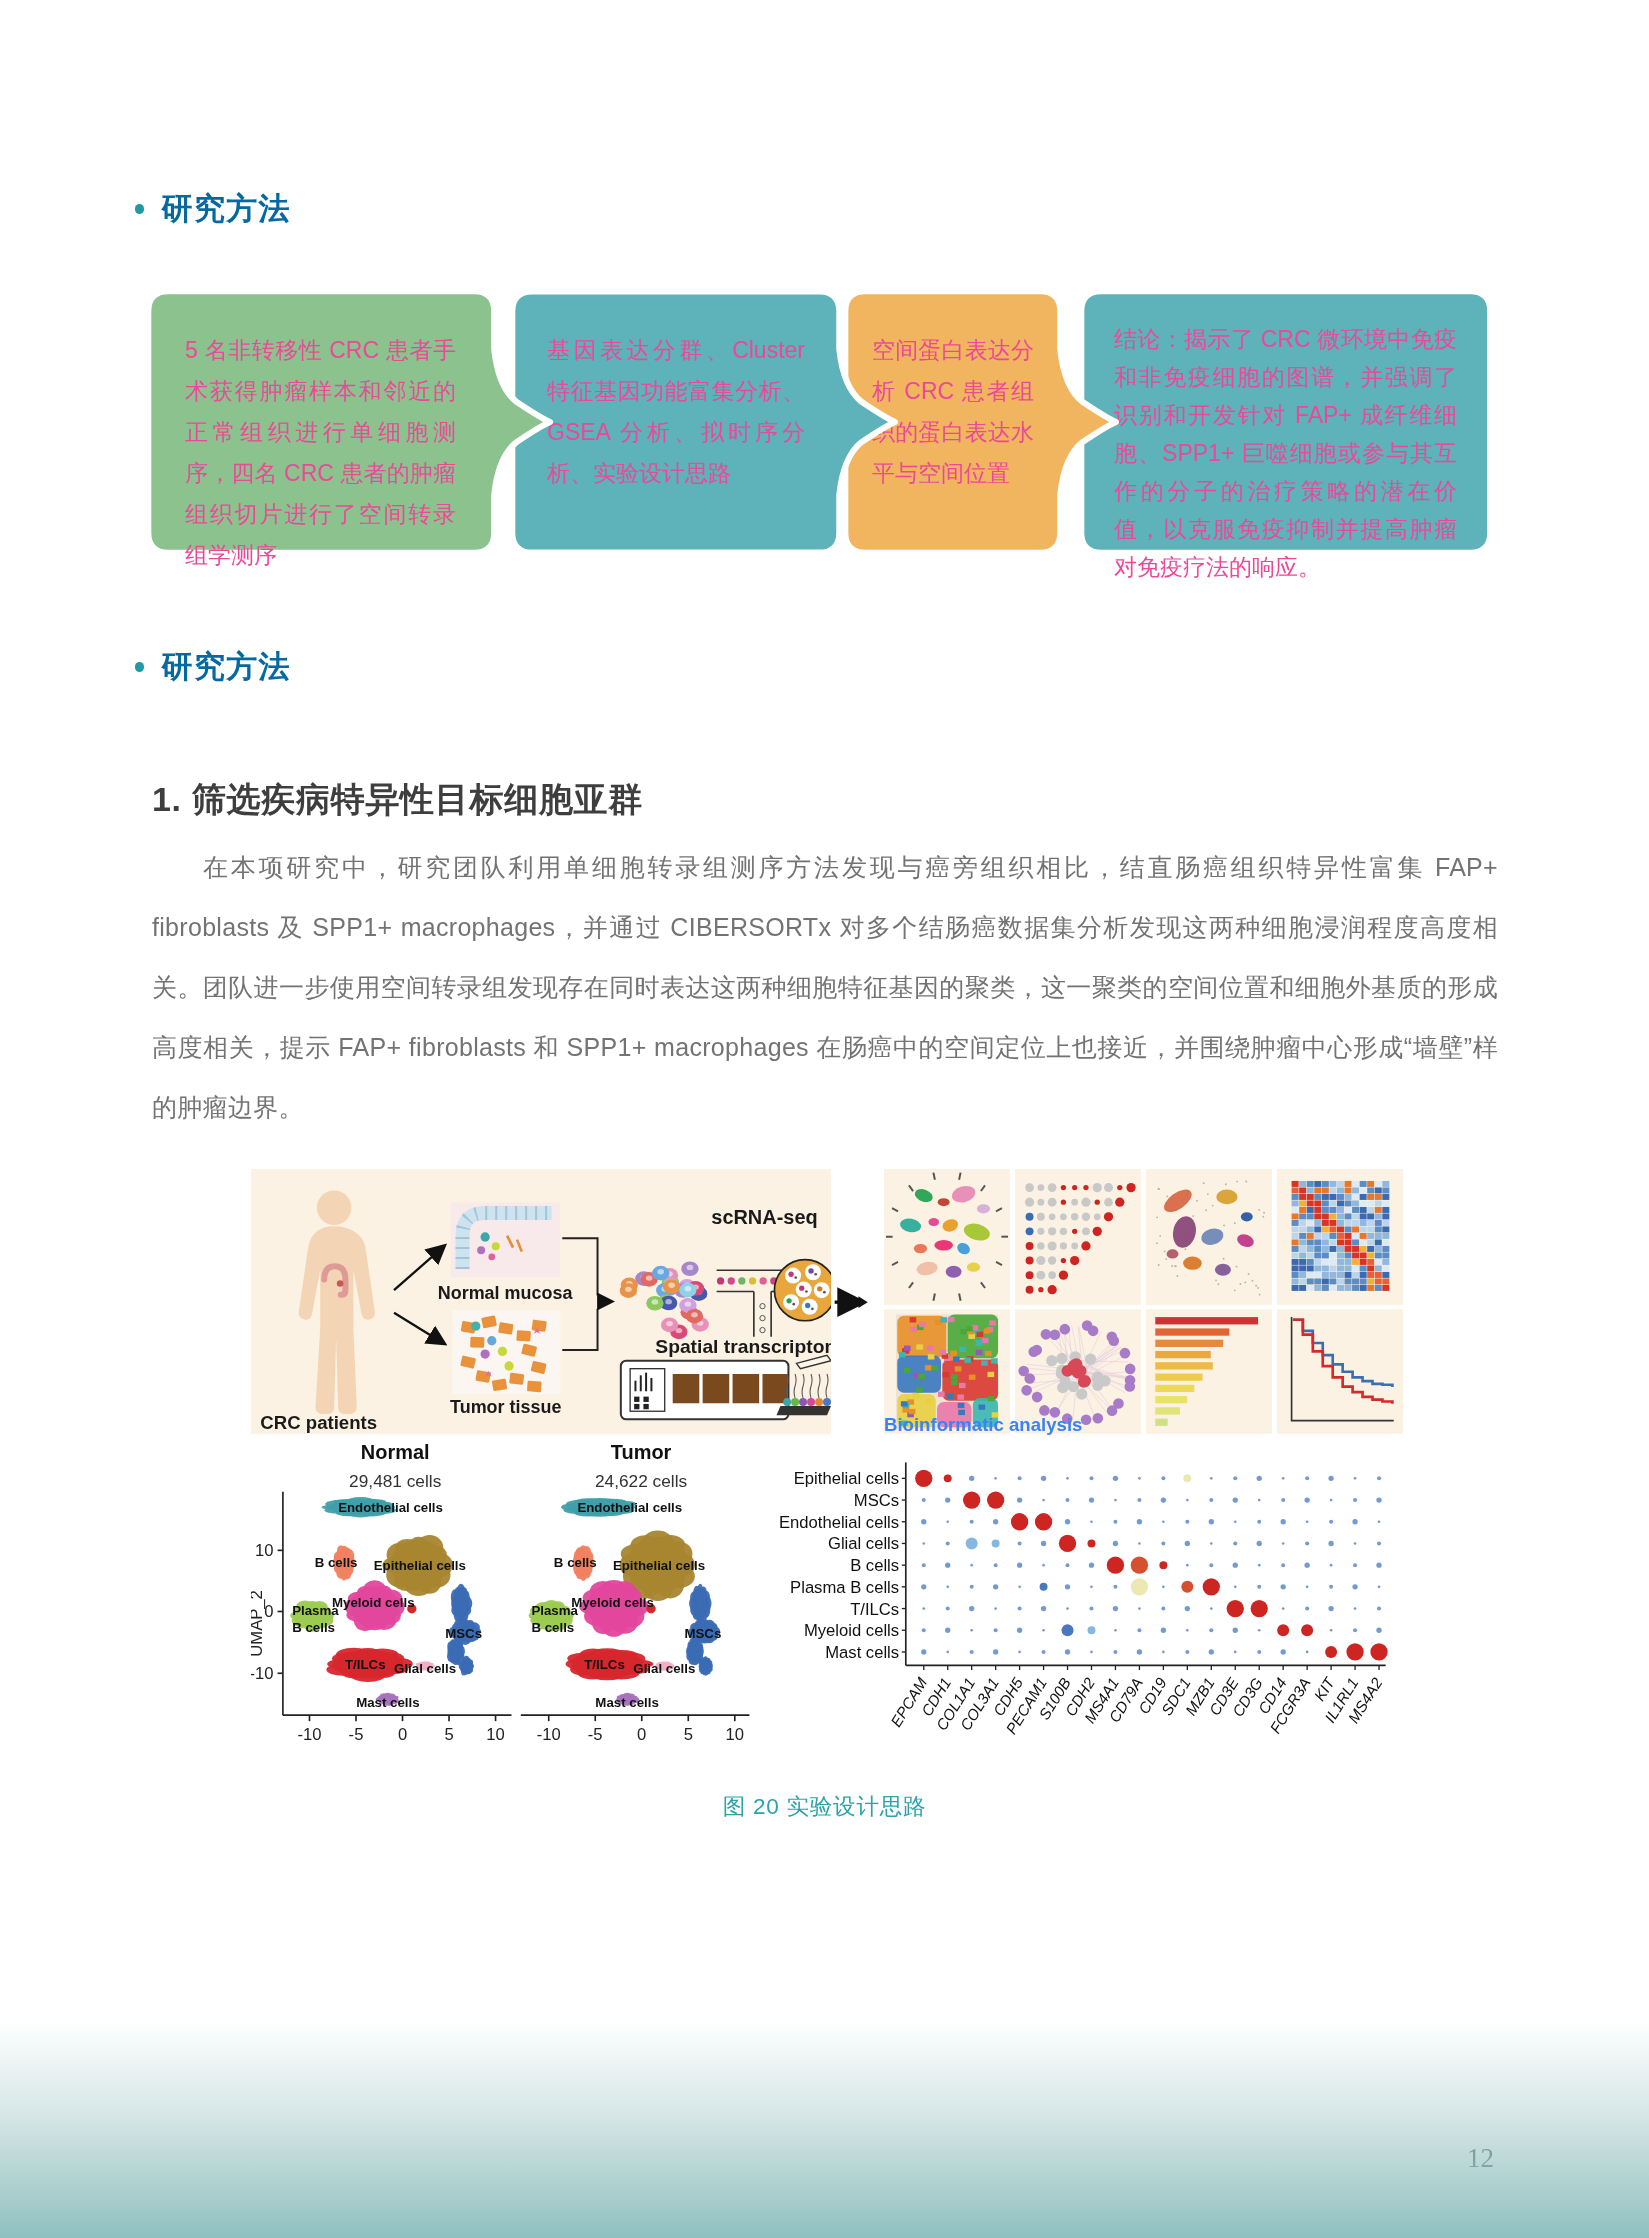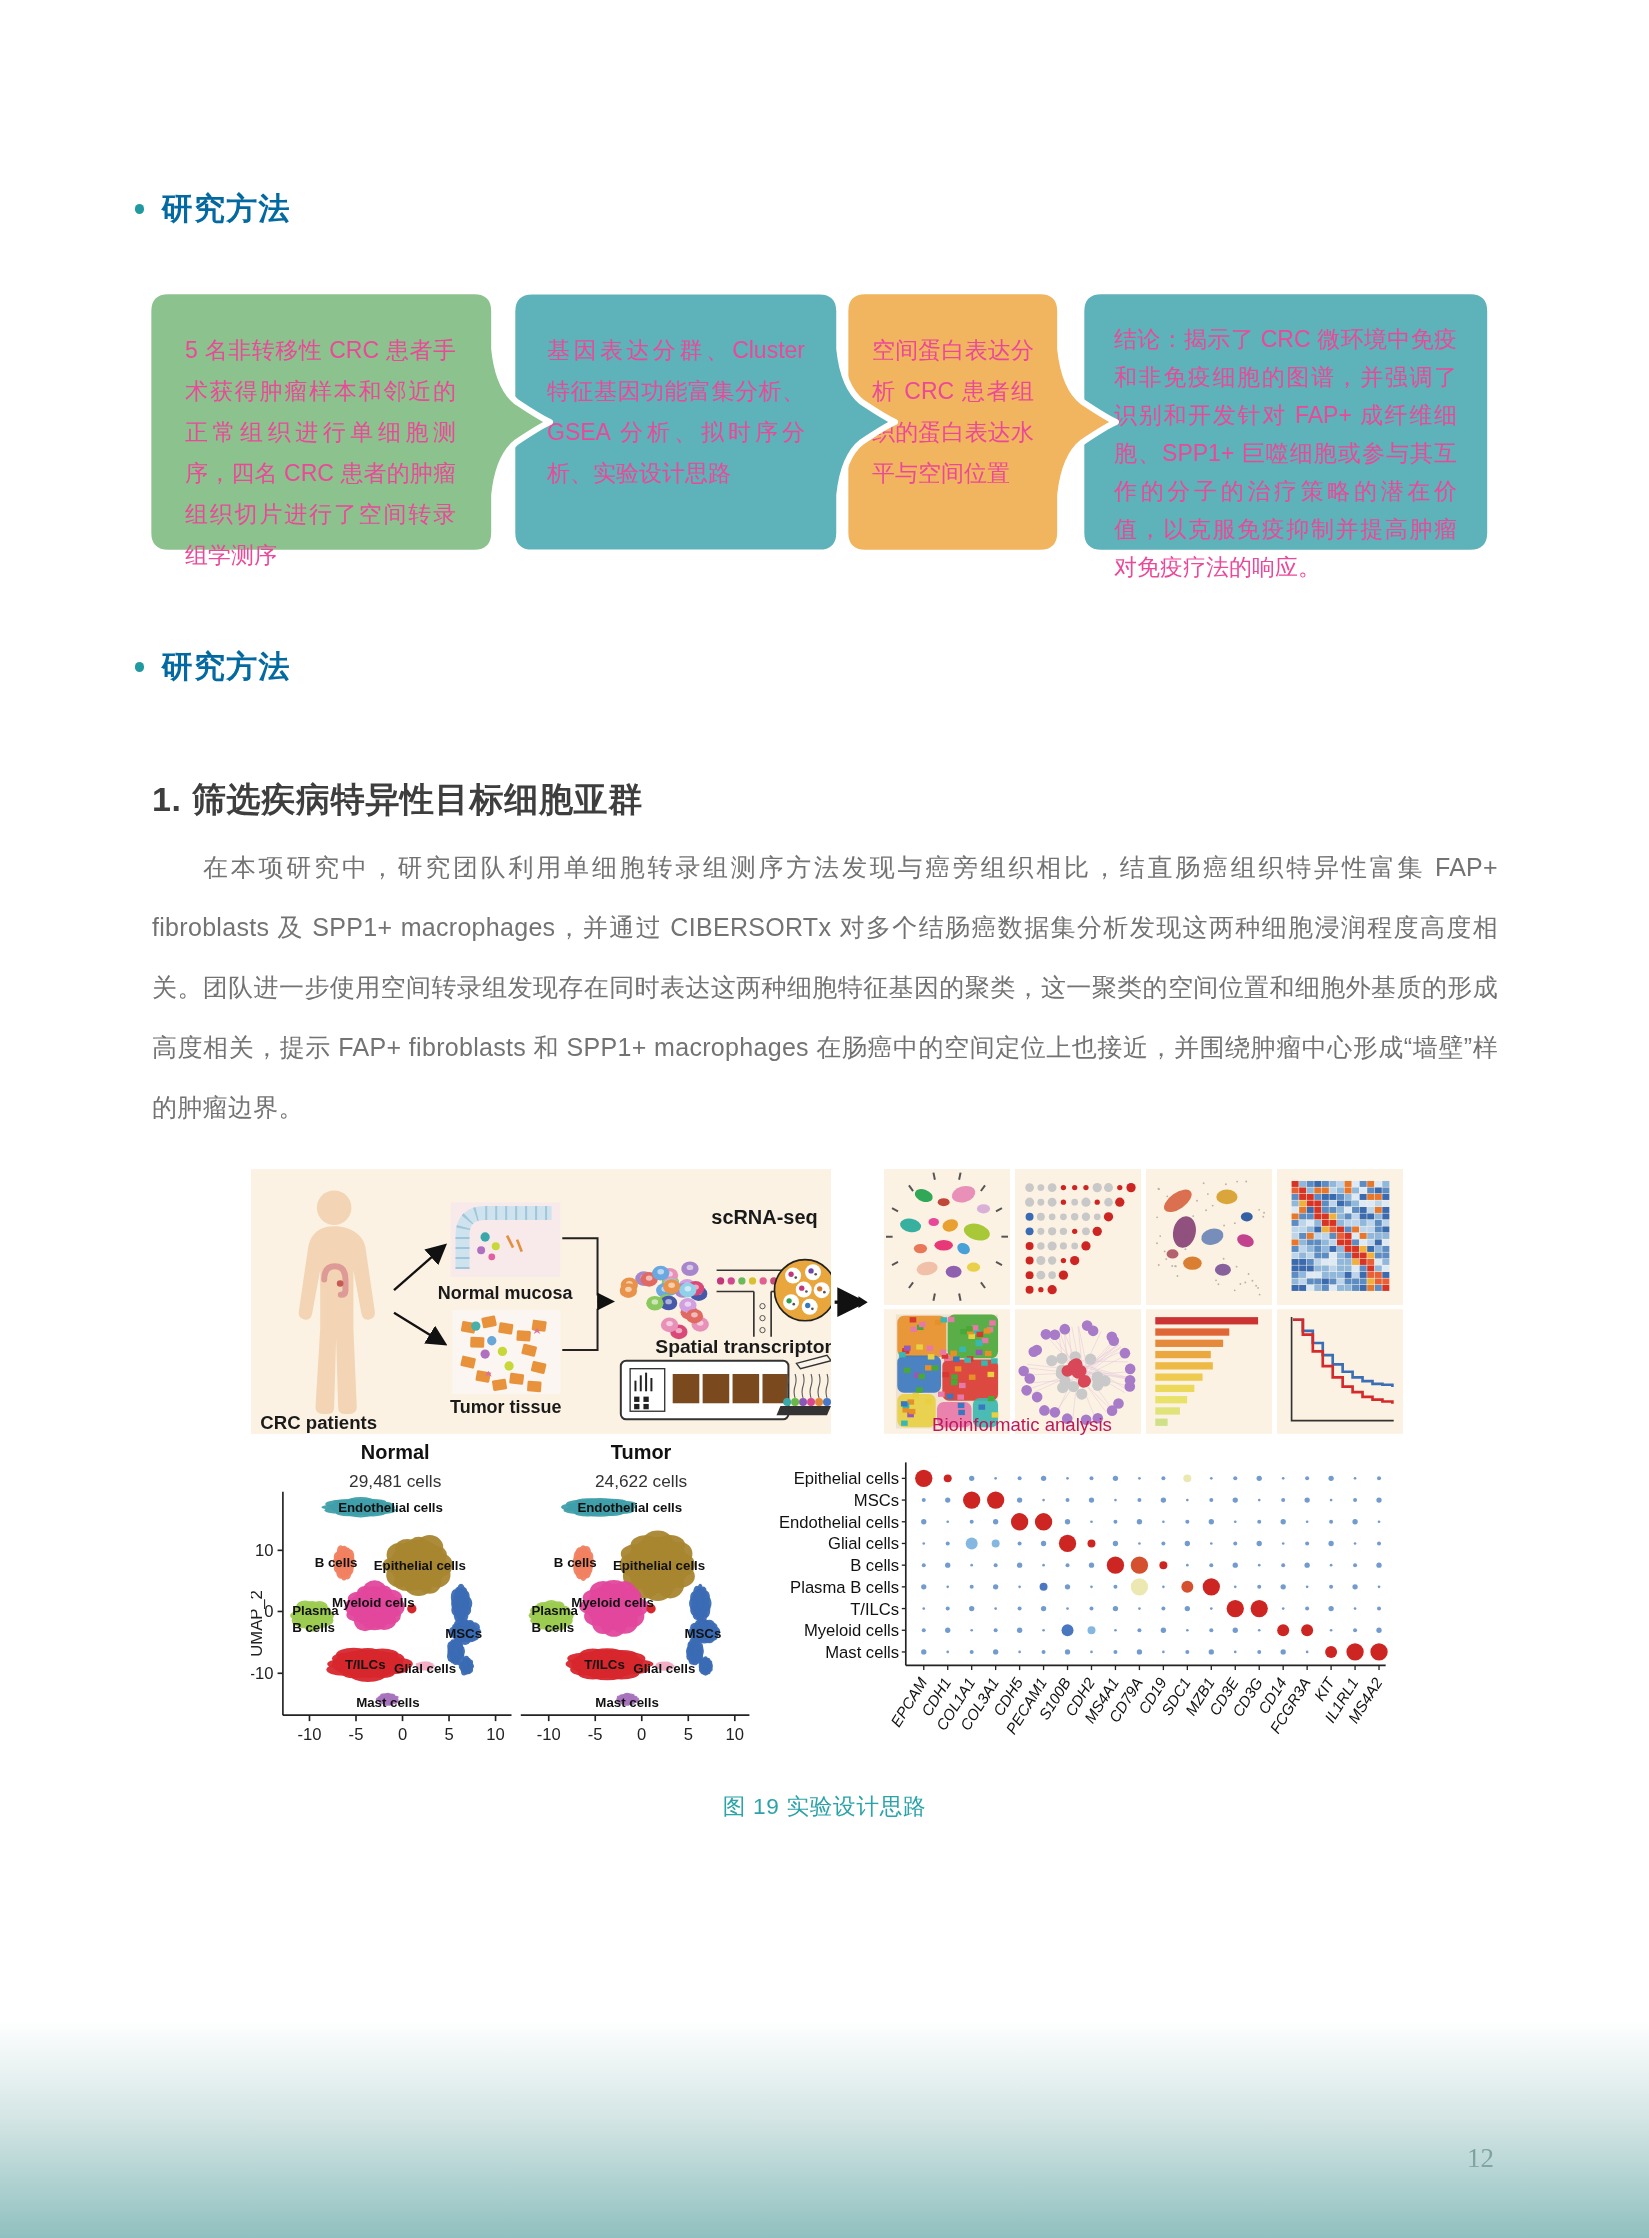--- a/index.html
+++ b/index.html
@@ -15,21 +15,21 @@
   #hdr-conclusion{left:135px;top:646px;}
   .flow-box{position:absolute;top:291px;height:261px;}
   .flow-box svg{position:absolute;left:-5.3px;top:-5.3px;overflow:visible;}
   .flow-box .btxt{position:absolute;color:#ec4899;font-size:23px;line-height:41px;
        text-align:justify;text-justify:inter-character;}
   .subsection{position:absolute;left:152px;top:777px;font-size:34px;font-weight:bold;color:#3e3e3e;letter-spacing:0.7px;}
   .body-par{position:absolute;left:152px;top:837px;width:1346px;font-size:25px;line-height:60px;
        color:#737373;text-align:justify;text-indent:51px;letter-spacing:0.3px;}
   .figure{position:absolute;left:251px;top:1169px;width:1144px;height:602px;}
   .figure svg{position:absolute;}
-  .bio-label{position:absolute;left:633px;top:245px;font-size:18.6px;font-weight:400;color:#be185d;padding-left:48px;}
+  .bio-label{position:absolute;left:633px;top:245px;font-size:18.6px;font-weight:700;color:#3b82f6;}
   .caption{position:absolute;left:0;top:1791px;width:1649px;text-align:center;
        font-size:22.6px;color:#2ba3a8;letter-spacing:0.7px;}
   .page-num{position:absolute;left:1467px;top:2143px;font-size:27px;color:#5a6b6b;
        font-family:"Liberation Serif","DejaVu Serif",serif;}
 </style>
 </head>
 <body>
 
 <div class="page">
 
@@ -884,19 +884,19 @@
           <circle cx="726" cy="322.8" r="3" fill="#5b8ac4" opacity="0.85"></circle>
           <circle cx="762" cy="322.8" r="4" fill="#5b8ac4" opacity="0.85"></circle>
           <circle cx="798" cy="322.8" r="2" fill="#5b8ac4" opacity="0.85"></circle>
           <circle cx="834" cy="322.8" r="9" fill="#cc2522"></circle>
           <circle cx="870" cy="322.8" r="13" fill="#cc2522"></circle>
           <circle cx="906" cy="322.8" r="13" fill="#cc2522"></circle>
         </svg>
       </div>
   </div>
 
-  <div class="caption">图 19 实验设计思路</div>
+  <div class="caption">图 20 实验设计思路</div>
 
   <div class="page-num">12</div>
 
   <div class="bottom-grad"></div>
 </div>
 
 
 </body></html>

